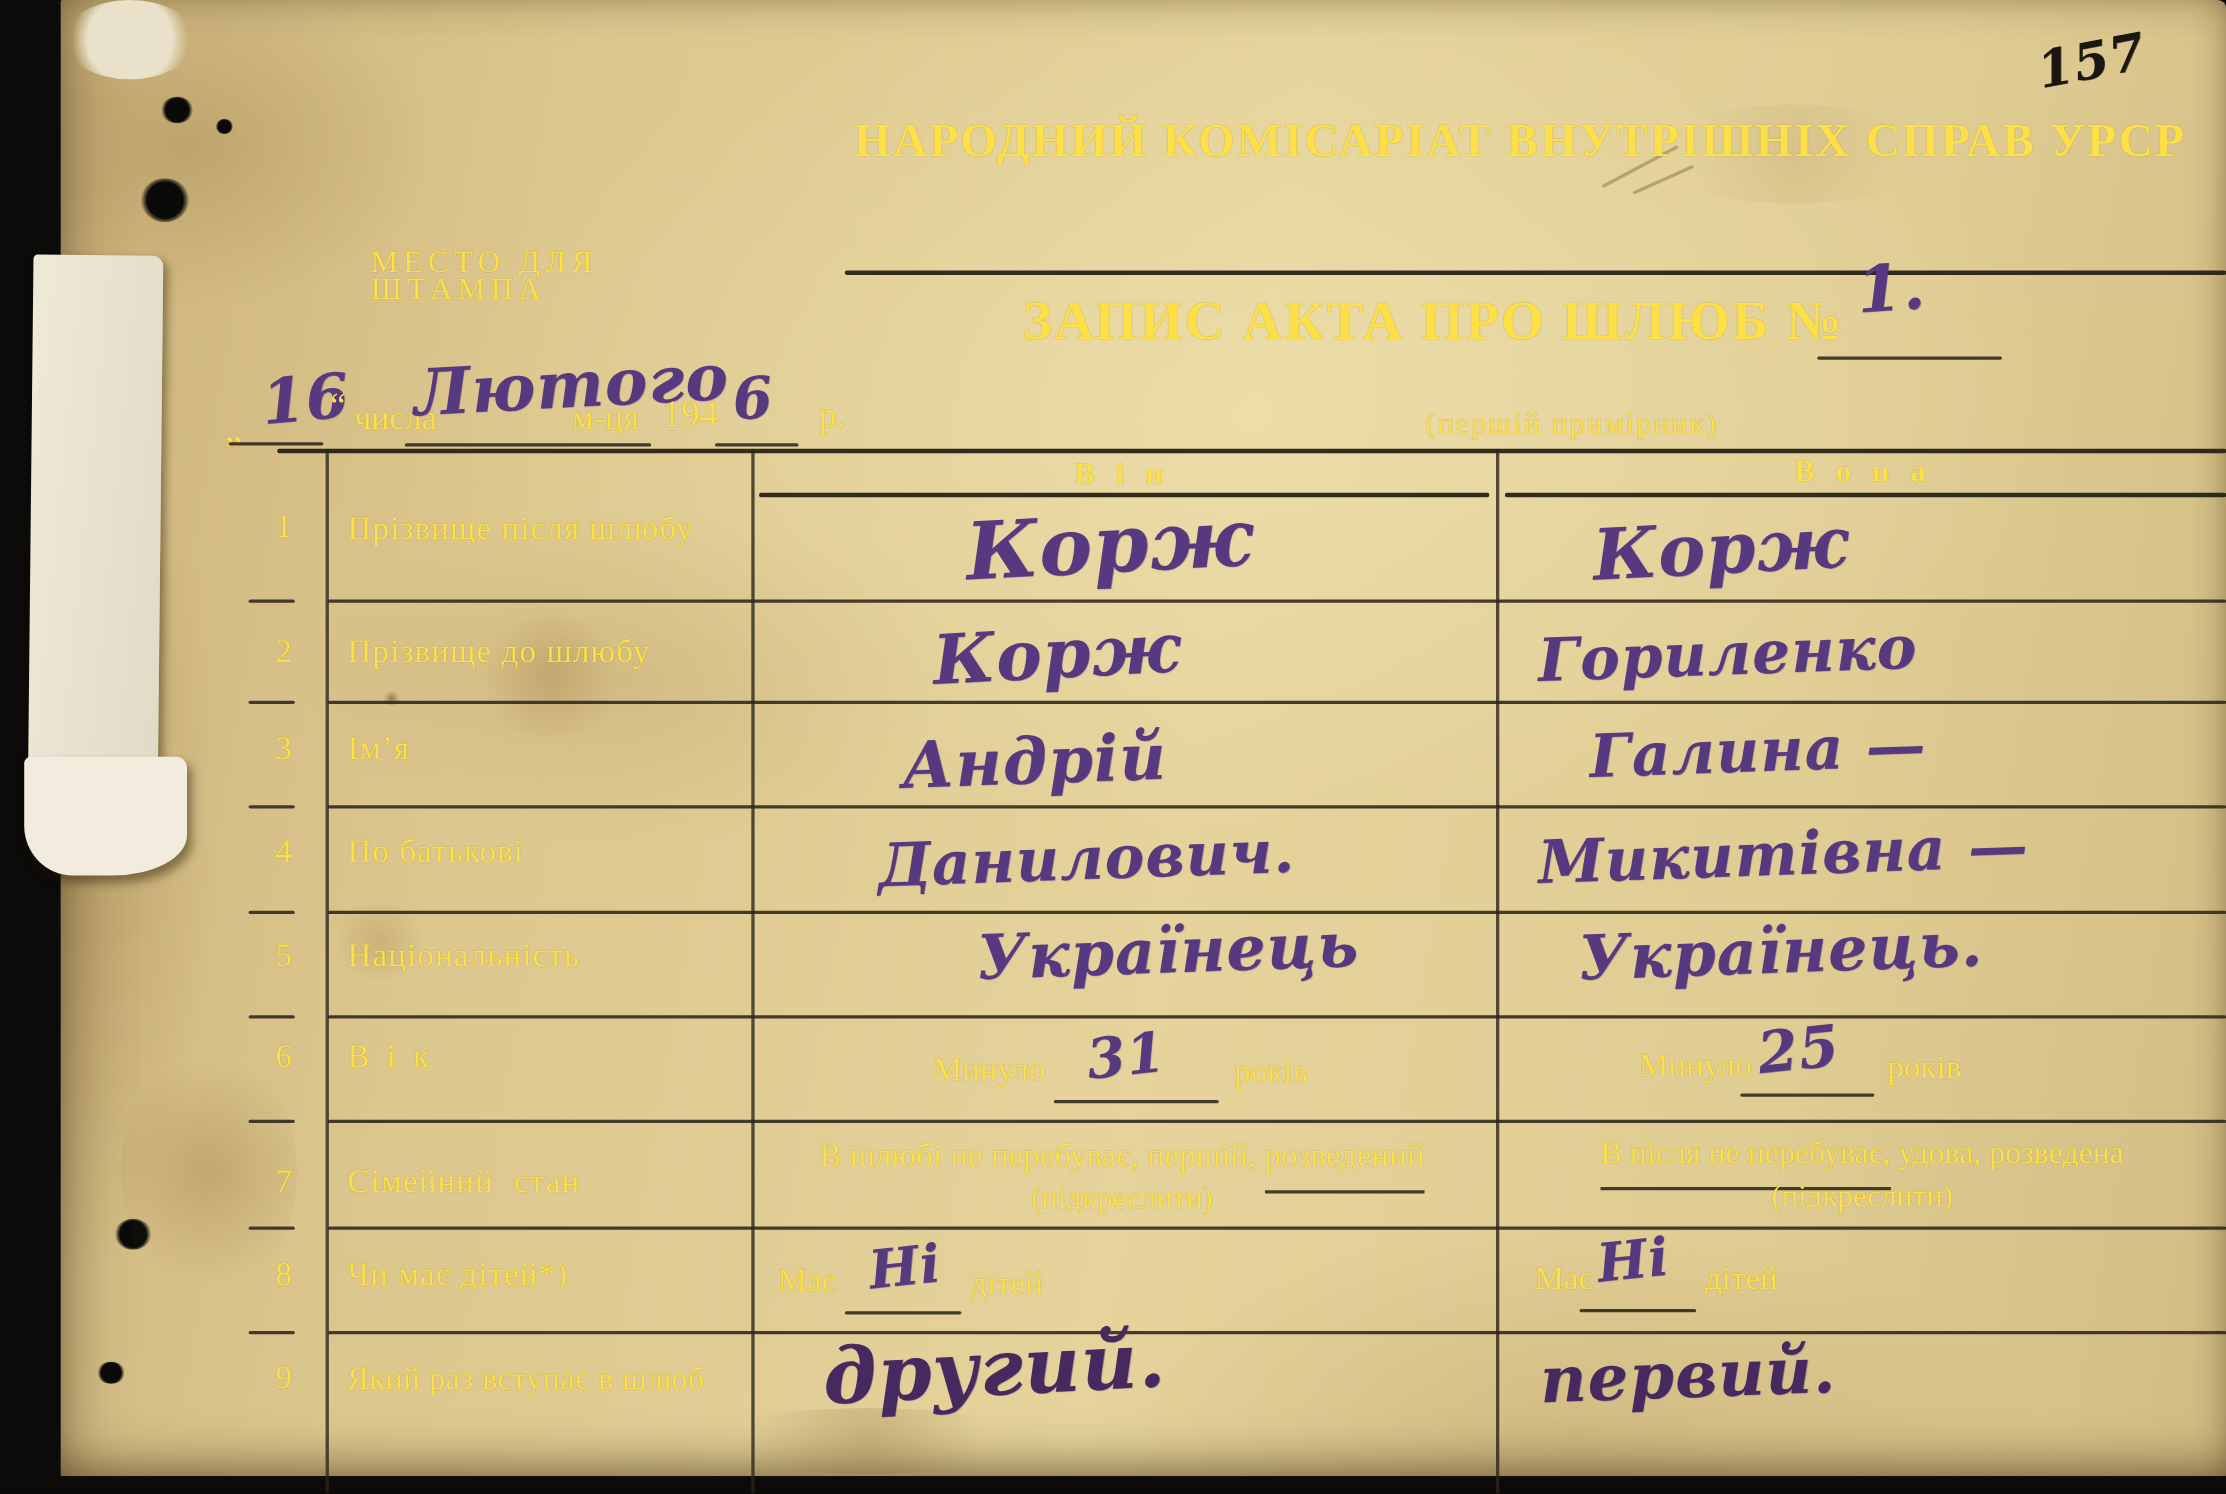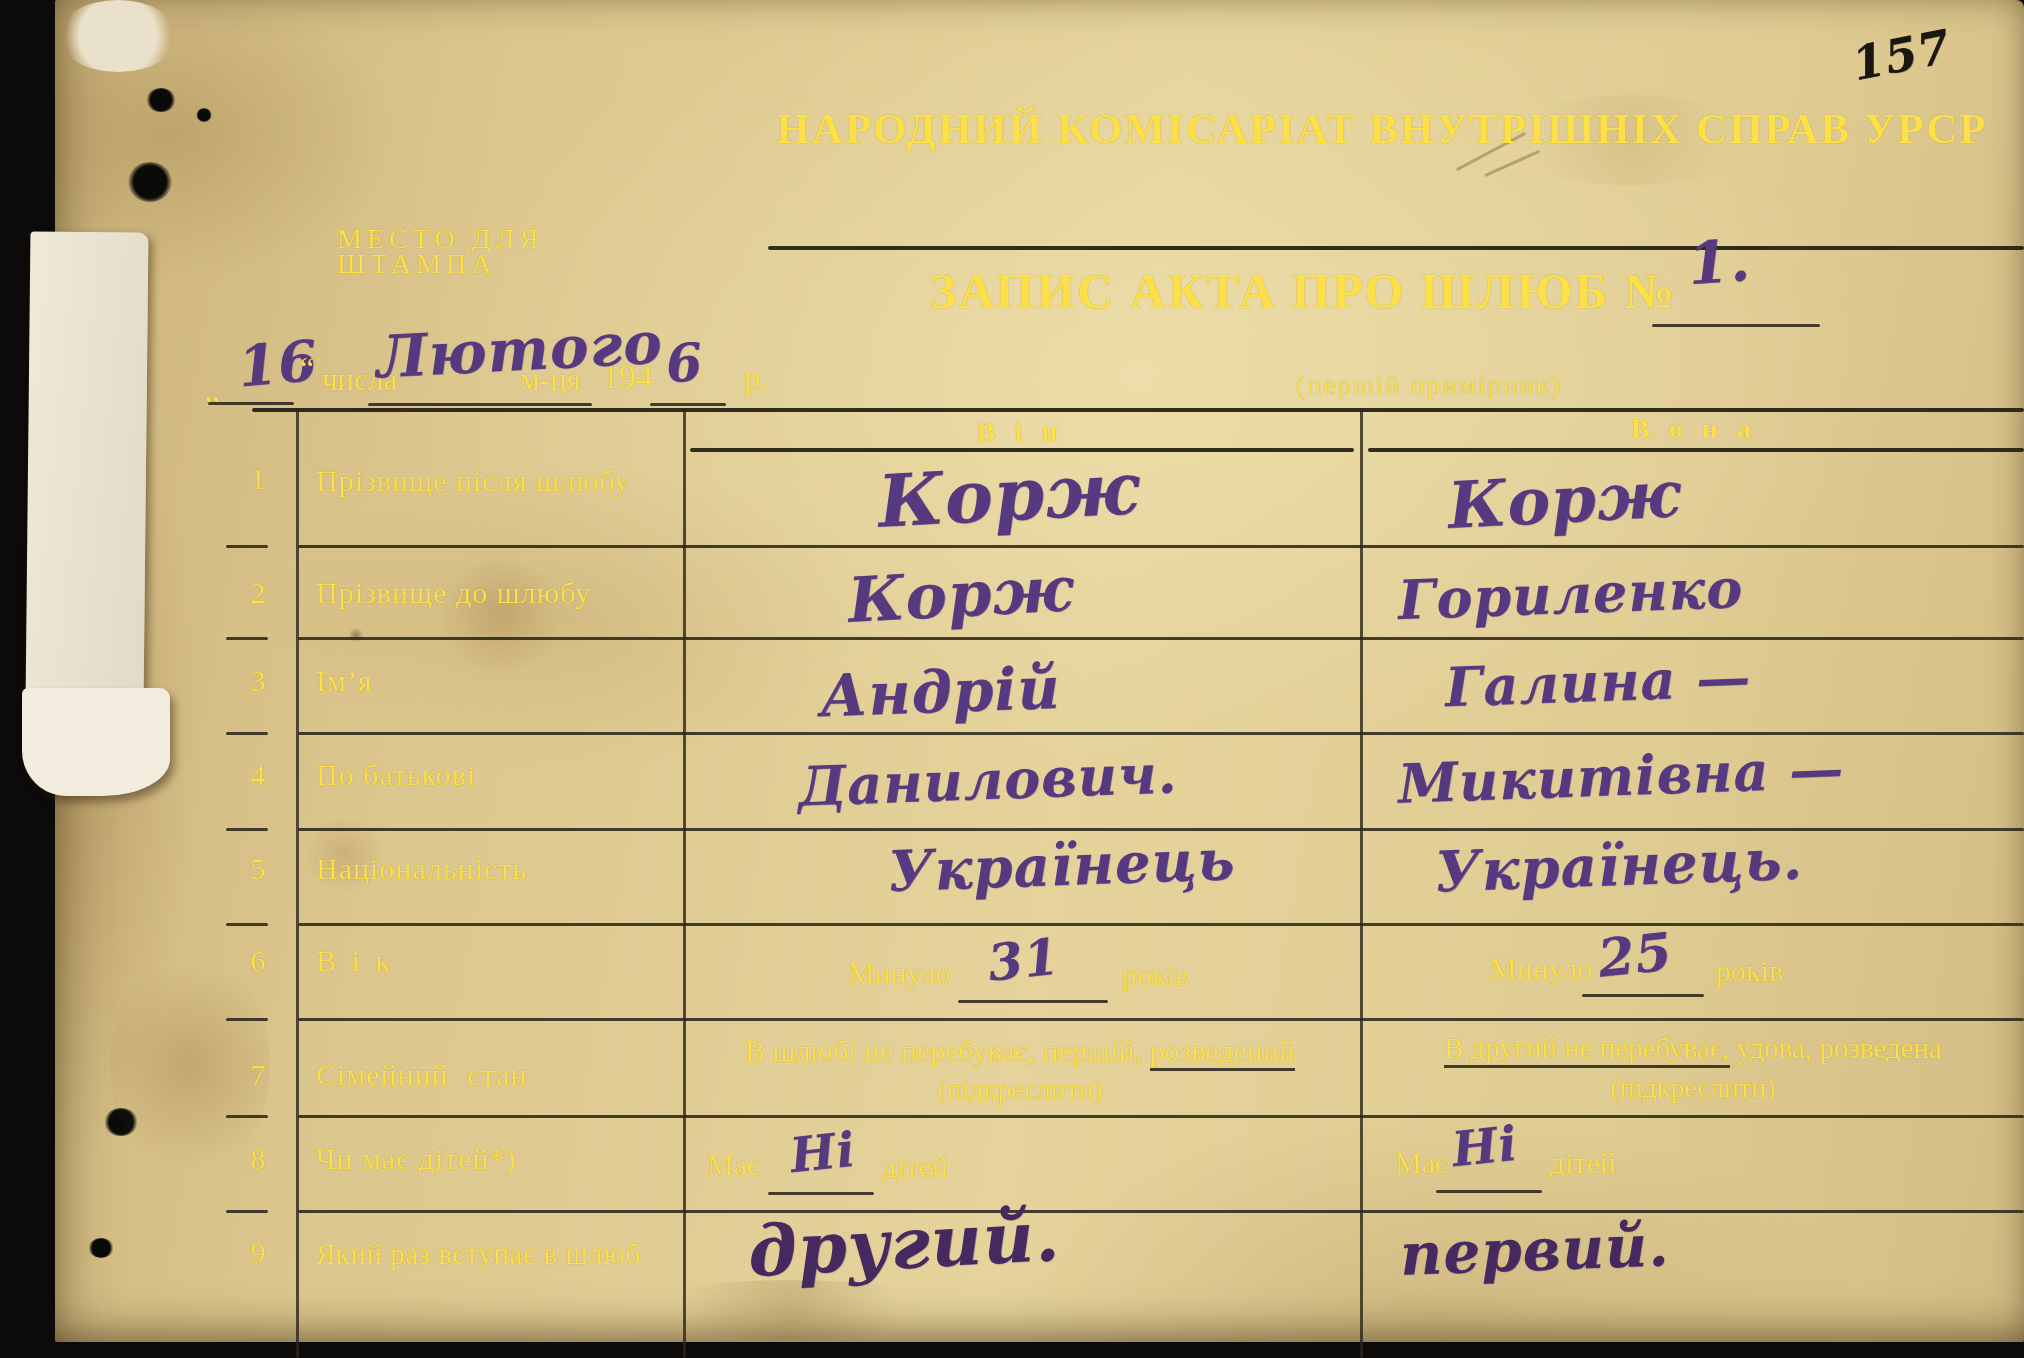--- a/index.html
+++ b/index.html
@@ -20,21 +20,21 @@
   .abs{position:absolute;white-space:nowrap;}
   .print{color:#fde047;text-shadow:0 0 1px rgba(43,37,27,.35);}
   .bold{font-weight:bold;text-align:center;}
   .hw{font-family:"DejaVu Serif",serif;font-style:italic;font-weight:700;color:#57397f;
       letter-spacing:1px;white-space:nowrap;
       text-shadow:.5px .5px .8px rgba(87,57,127,.55);}
   .hw-black{color:#1a1611;text-shadow:.5px .5px .6px rgba(26,22,17,.6);}
   .line{position:absolute;background:#2c261c;height:3px;border-radius:2px;opacity:.88;}
   .thick{height:4px;background:#221d14;opacity:.92;}
   .vline{position:absolute;background:#2c261c;width:3px;opacity:.8;border-radius:2px;}
-  .ul7{border-bottom:3px solid rgba(40,33,22,.85);padding-bottom:1px;}
+  .ul7{border-bottom:3px solid rgba(40,33,22,.85);padding-bottom:15px;}
   .center{text-align:center;}
   .strip{position:absolute;}
   .hole{position:absolute;border-radius:50%;
         background:radial-gradient(circle,#0a0a08 55%,rgba(10,10,8,0) 75%);}
   .stain{position:absolute;border-radius:50%;}
   .scribble{position:absolute;height:3px;background:rgba(80,60,40,.32);border-radius:2px;}
 </style>
 </head>
 <body>
 
@@ -149,21 +149,21 @@
   <div class="line" style="left:958px;top:1000px;width:150px;"></div>
   <div class="abs hw" style="left:988px;top:930px;font-size:50px;transform:rotate(-6deg);">31</div>
   <div class="abs print" style="left:1122px;top:958px;font-size:30px;">років</div>
   <div class="abs print" style="left:1490px;top:952px;font-size:30px;">Минуло</div>
   <div class="line" style="left:1582px;top:994px;width:122px;"></div>
   <div class="abs hw" style="left:1598px;top:924px;font-size:52px;transform:rotate(-6deg);">25</div>
   <div class="abs print" style="left:1716px;top:954px;font-size:30px;">років</div>
 
   <div class="abs print center" style="left:690px;top:1034px;width:660px;font-size:30px;"><span>В шлюбі не перебуває, першій,</span> <span class="ul7">розведений</span></div>
   <div class="abs print center" style="left:690px;top:1074px;width:660px;font-size:28px;">(підкреслити)</div>
-  <div class="abs print center" style="left:1368px;top:1032px;width:650px;font-size:29px;"><span class="ul7">В другий не перебуває,</span> <span>удова, розведена</span></div>
+  <div class="abs print center" style="left:1368px;top:1032px;width:650px;font-size:29px;"><span class="ul7">В після не перебуває,</span> <span>удова, розведена</span></div>
   <div class="abs print center" style="left:1368px;top:1072px;width:650px;font-size:28px;">(підкреслити)</div>
 
   <div class="abs print" style="left:707px;top:1148px;font-size:30px;">Має</div>
   <div class="line" style="left:768px;top:1192px;width:106px;"></div>
   <div class="abs hw" style="left:790px;top:1124px;font-size:48px;transform:rotate(-6deg);">Ні</div>
   <div class="abs print" style="left:882px;top:1150px;font-size:30px;">дітей</div>
   <div class="abs print" style="left:1395px;top:1146px;font-size:30px;">Має</div>
   <div class="line" style="left:1436px;top:1190px;width:106px;"></div>
   <div class="abs hw" style="left:1452px;top:1118px;font-size:48px;transform:rotate(-6deg);">Ні</div>
   <div class="abs print" style="left:1550px;top:1146px;font-size:30px;">дітей</div>

